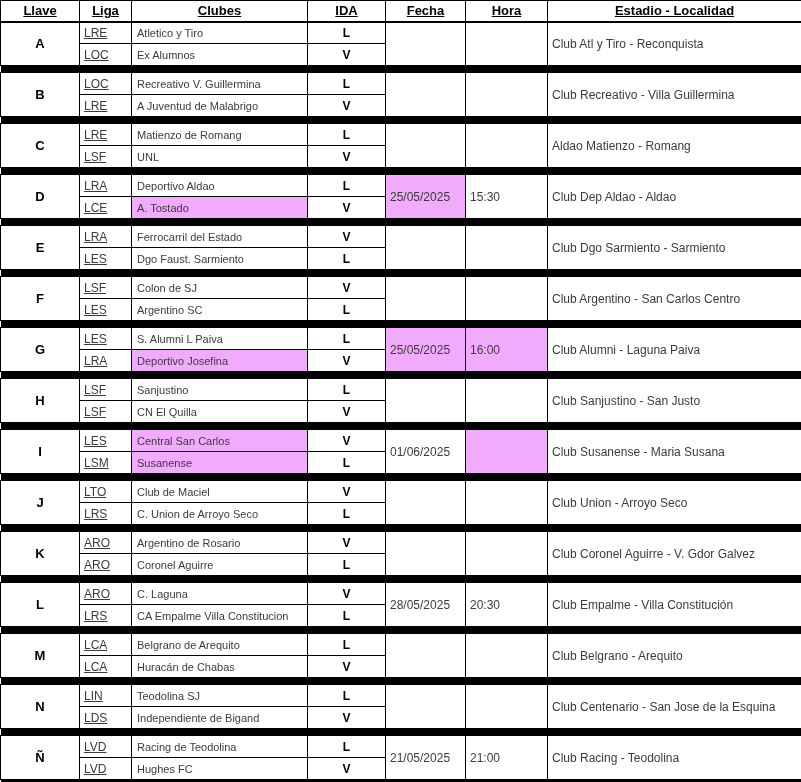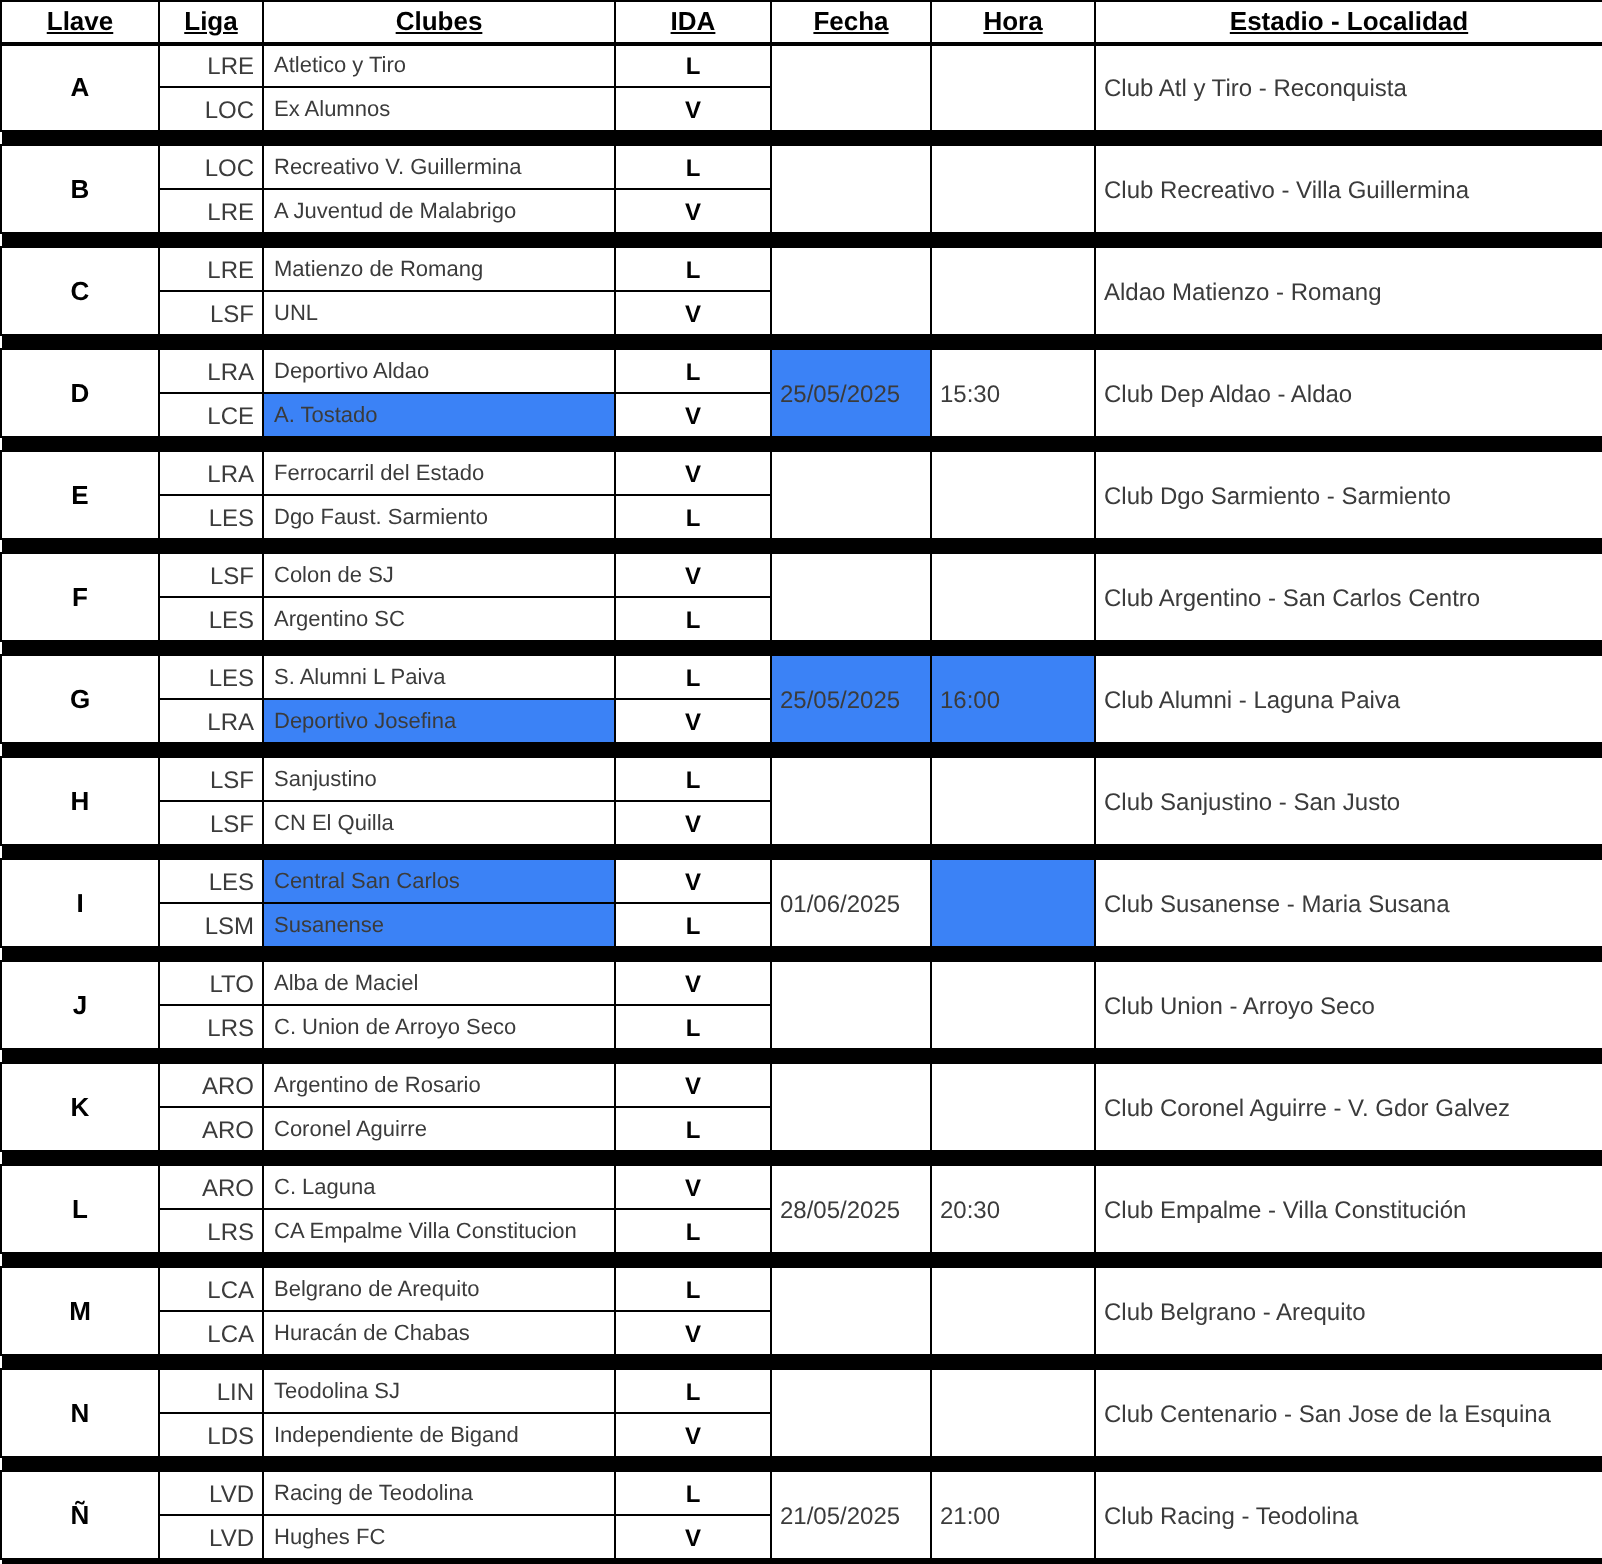--- a/index.html
+++ b/index.html
@@ -37,23 +37,24 @@
     vertical-align: middle;
     padding: 0 4px;
     background: #ffffff;
   }
   td.llave {
     text-align: center;
     font-weight: bold;
     font-size: 13px;
   }
   td.liga {
-    text-align: right;
+    text-align: left;
     font-size: 12px;
     color: #3b3b3b;
+    text-decoration: underline;
   }
   td.club {
     text-align: left;
     font-size: 11px;
     color: #3b3b3b;
     padding-left: 5px;
   }
   td.ida {
     text-align: center;
     font-weight: bold;
@@ -64,21 +65,21 @@
     color: #3b3b3b;
   }
   tr.sep td {
     height: 7px;
     padding: 0;
     border-left: none;
     border-right: none;
     background: #000000;
   }
   td.hl {
-    background: #3b82f6;
+    background: #f0abfc;
   }
 </style>
 </head>
 <body>
 
 <table class="fixtures">
   <colgroup>
     <col style="width:79px">
     <col style="width:52px">
     <col style="width:176px">
@@ -248,21 +249,21 @@
         <td class="liga">LSM</td>
         <td class="club hl">Susanense</td>
         <td class="ida">L</td>
       </tr>
       <tr class="sep">
         <td colspan="7"></td>
       </tr>
       <tr>
         <td class="llave" rowspan="2">J</td>
         <td class="liga">LTO</td>
-        <td class="club">Alba de Maciel</td>
+        <td class="club">Club de Maciel</td>
         <td class="ida">V</td>
         <td class="fecha" rowspan="2"></td>
         <td class="hora" rowspan="2"></td>
         <td class="estadio" rowspan="2">Club Union - Arroyo Seco</td>
       </tr>
       <tr>
         <td class="liga">LRS</td>
         <td class="club">C. Union de Arroyo Seco</td>
         <td class="ida">L</td>
       </tr>

